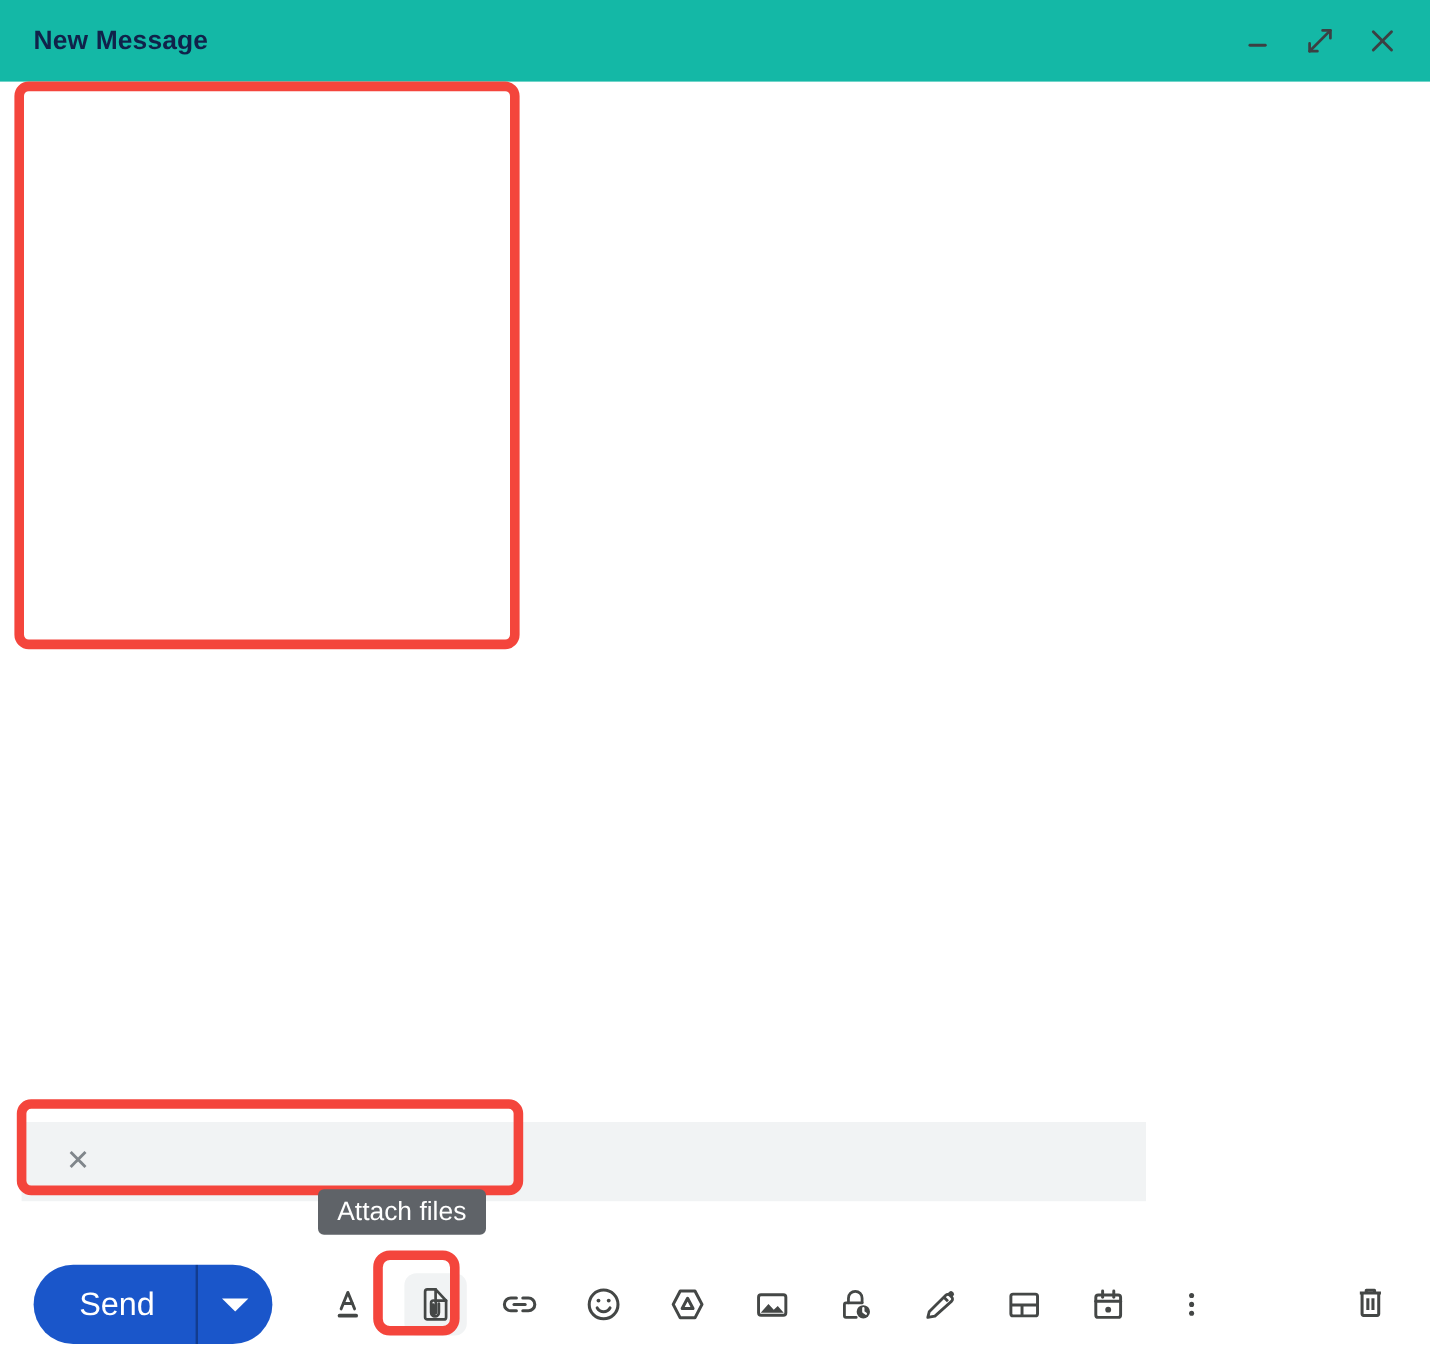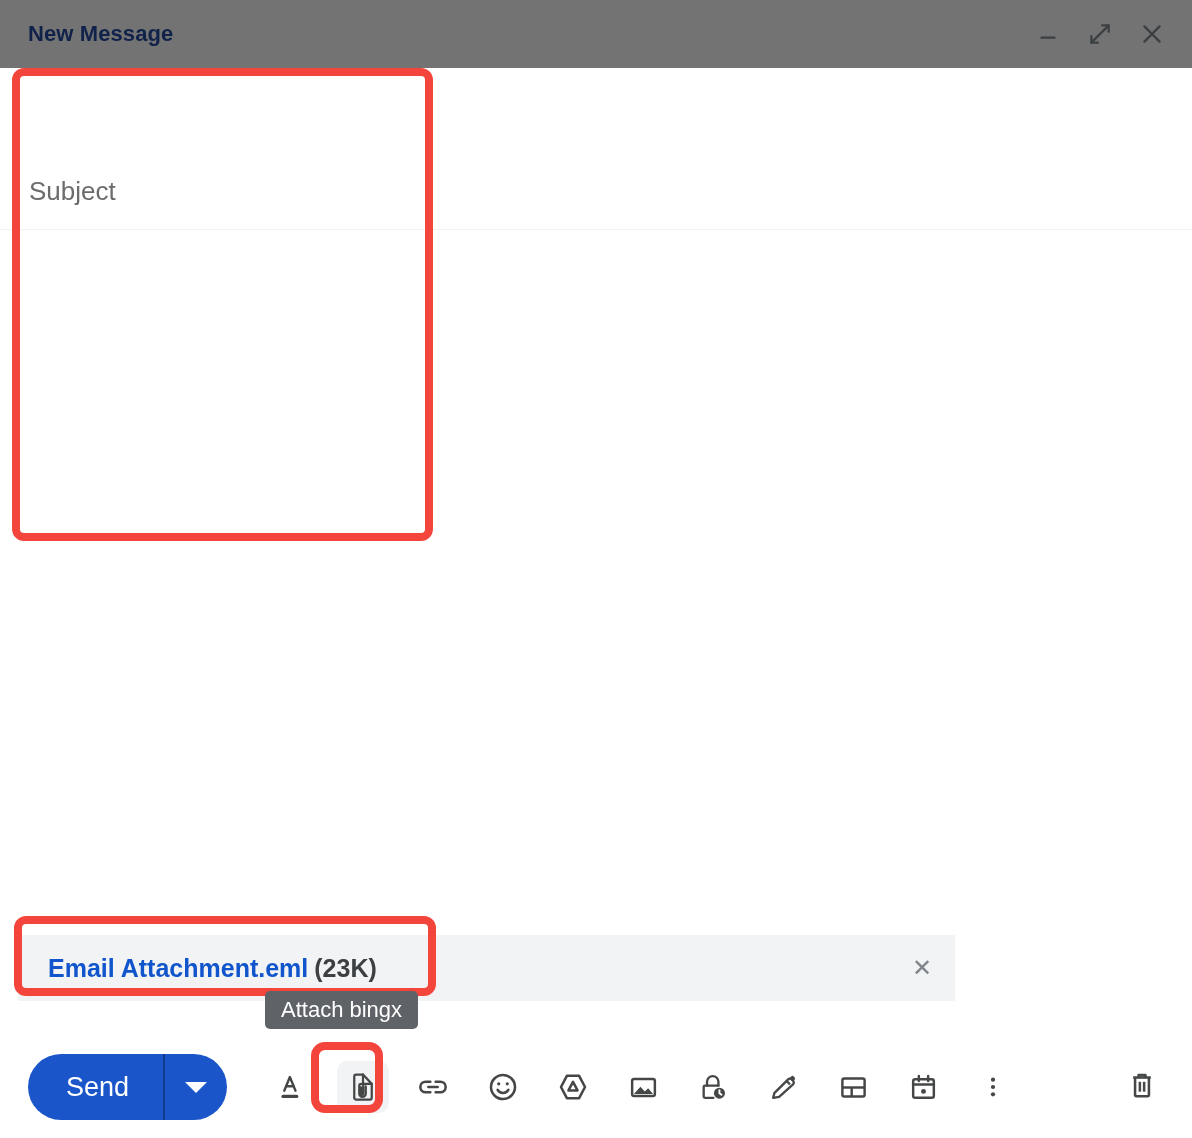--- a/index.html
+++ b/index.html
@@ -17,21 +17,21 @@
     width: 1192px;
     height: 1138px;
     background: #ffffff;
   }
 
   
   .compose-header {
     position: absolute;
     left: 0; top: 0;
     width: 1192px; height: 68px;
-    background: #737373;
+    background: #14b8a6;
     display: flex;
     align-items: center;
     padding: 0 22px 0 28px;
   }
   .compose-title {
     font-size: 22px;
     font-weight: bold;
     color: #10224a;
     letter-spacing: 0.1px;
     flex: 1;
@@ -270,34 +270,28 @@
           <svg width="26" height="26" viewBox="0 0 24 24" fill="none" stroke="currentColor" stroke-width="2.2" stroke-linecap="round">
             <line x1="5" y1="5" x2="19" y2="19"></line>
             <line x1="19" y1="5" x2="5" y2="19"></line>
           </svg>
         </span>
       </div>
     </div>
   </div>
 
 
-  <div class="field-subject">
-    <span class="subject-placeholder">Subject</span>
-  </div>
 
   <div class="field-body"></div>
 
   <div class="attachment-row">
-    <div class="attachment-label">
-      <span class="attachment-name">Email Attachment.eml</span><span class="attachment-size">(23K)</span>
-    </div>
     <div class="attachment-remove">✕</div>
   </div>
 
-  <div class="tooltip">Attach bingx</div>
+  <div class="tooltip">Attach files</div>
 
   <div class="bottom-bar">
 
     <div class="send-button">
       <div class="send-label">Send</div>
       <div class="send-divider"></div>
       <div class="send-arrow">
         <span class="tri"></span>
       </div>
     </div>

